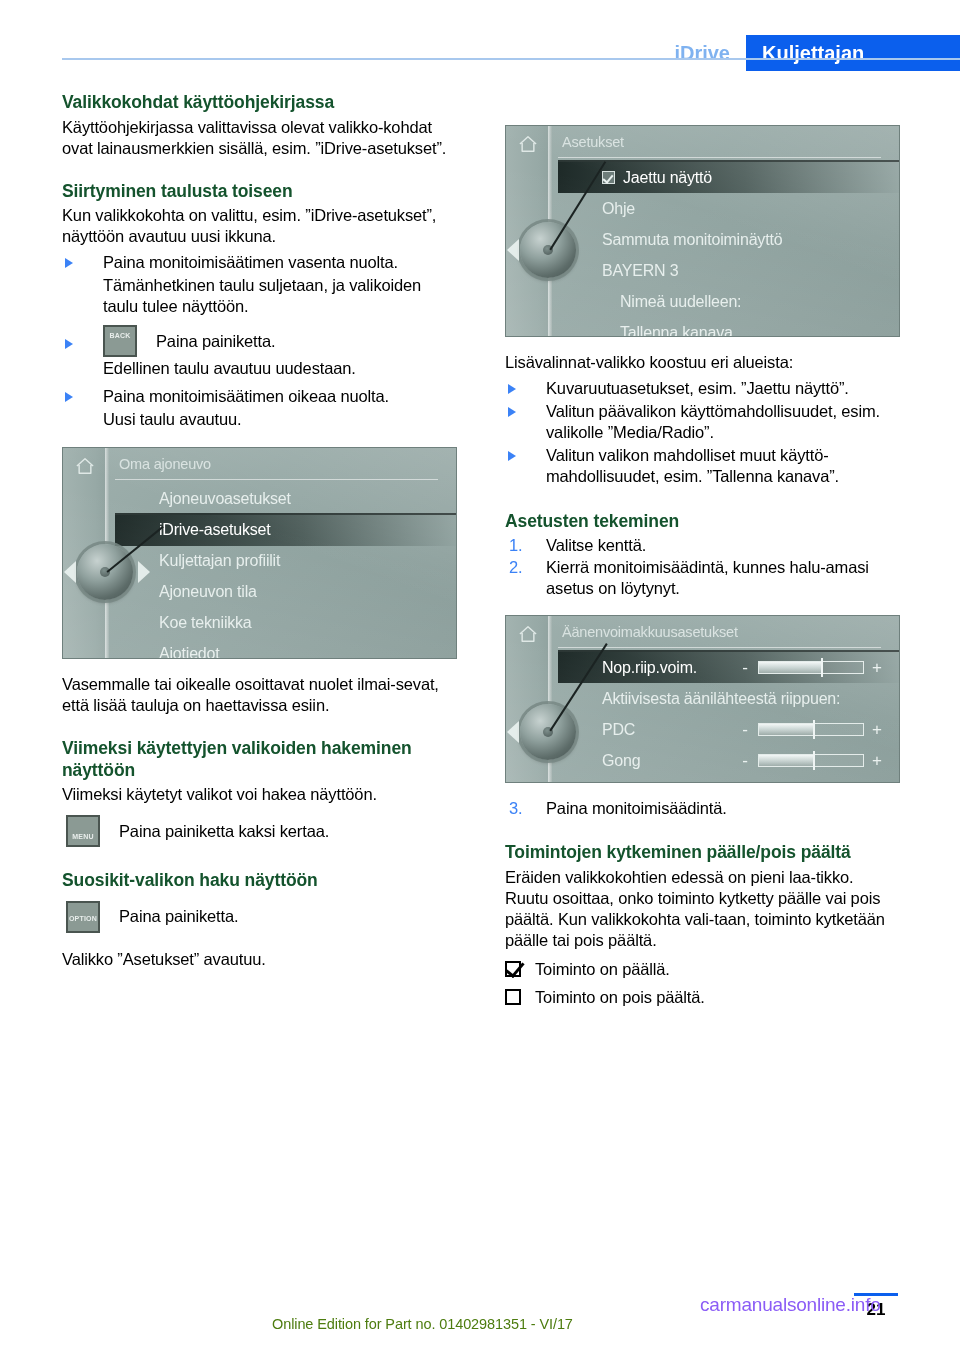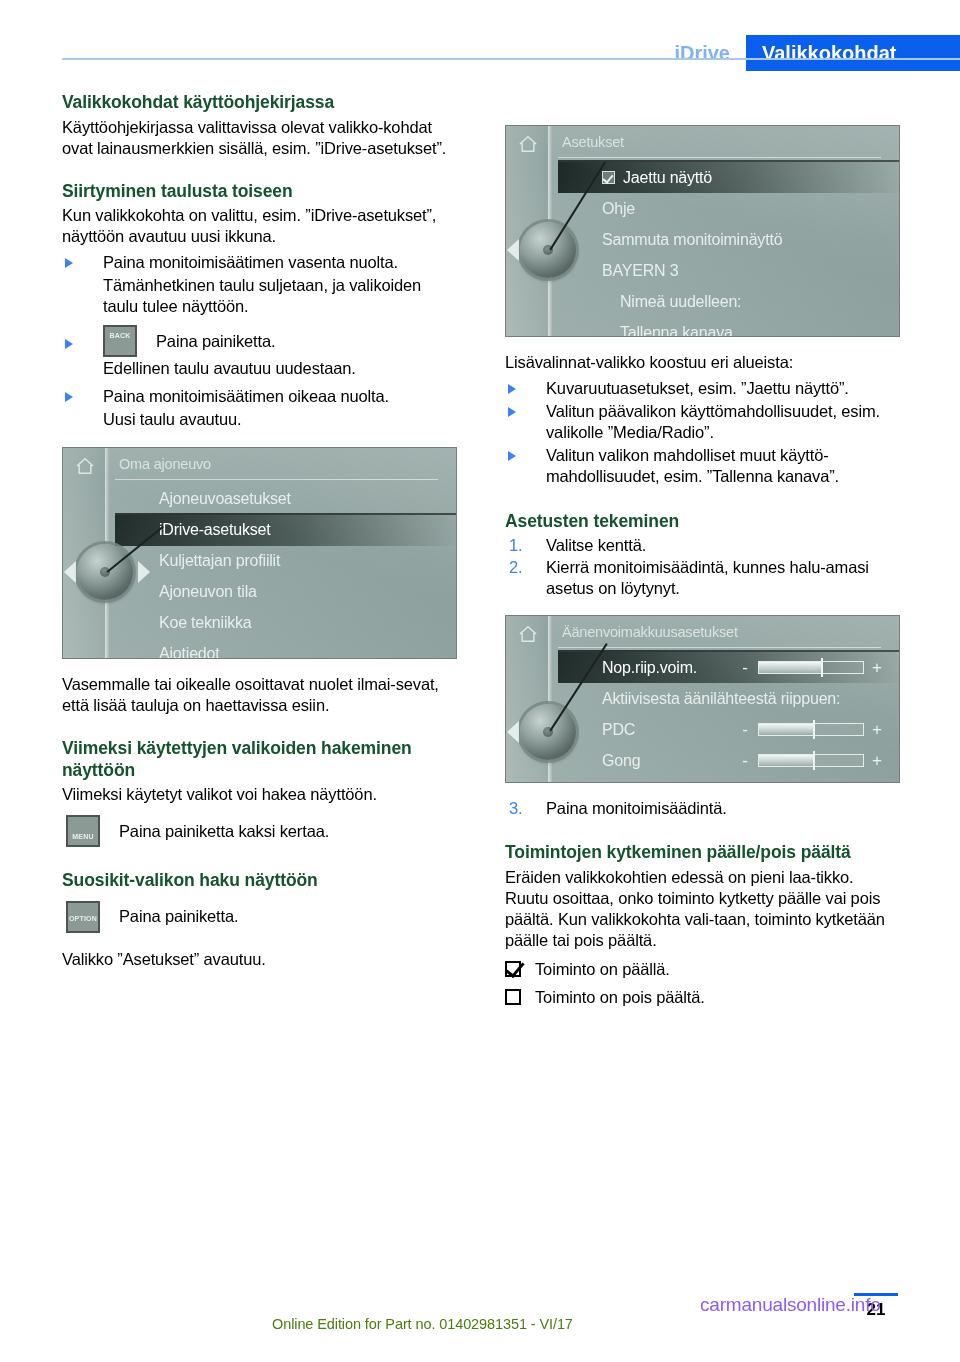--- a/index.html
+++ b/index.html
@@ -385,21 +385,21 @@
     font-size: 17px;
     font-weight: bold;
   }
 </style>
 </head>
 <body>
 
 <div class="header">
   <div class="header-inner">
     <div class="hdr-idrive">iDrive</div>
-    <div class="hdr-section">Valikkokohdat</div>
+    <div class="hdr-section">Kuljettajan</div>
   </div>
 </div>
 <div class="header-rule"></div>
 
 <div class="col col-left">
 
   <h2 class="sec">Valikkokohdat käyttöohjekirjassa</h2>
   <p class="body">Käyttöohjekirjassa valittavissa olevat valikko-kohdat ovat lainausmerkkien sisällä, esim. ”iDrive-asetukset”.</p>
 
   <div class="gap-lg"></div>

